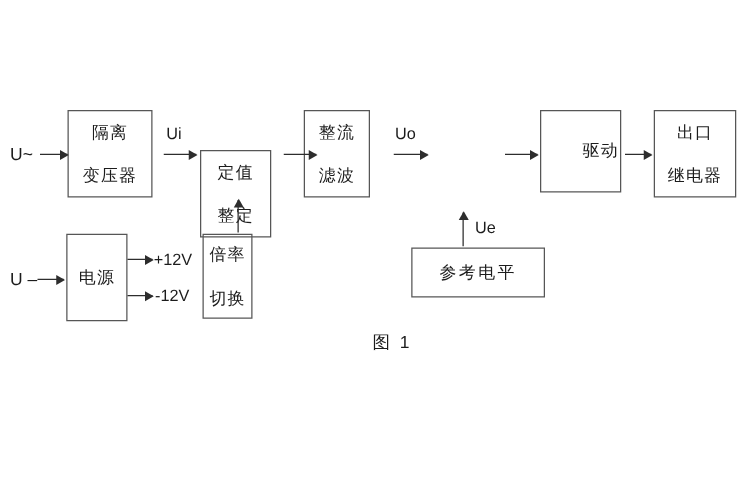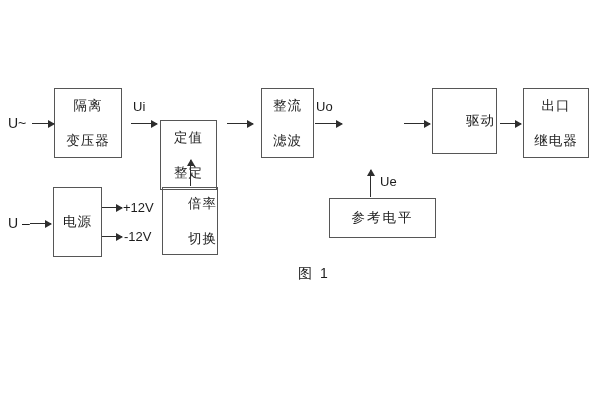--- a/index.html
+++ b/index.html
@@ -54,40 +54,40 @@
   <div class="box two" style="left:54px;top:88px;width:68px;height:70px;">
     <span>隔离</span>
     <span>变压器</span>
   </div>
 
   <div class="box two" style="left:160px;top:88px;width:57px;height:70px;margin-top:32px;">
     <span>定值</span>
     <span>整定</span>
   </div>
 
-  <div class="box two" style="left:261px;top:88px;width:53px;height:70px;">
+  <div class="box two" style="left:243px;top:88px;width:53px;height:70px;">
     <span>整流</span>
     <span>滤波</span>
   </div>
 
 
   <div class="box" style="left:432px;top:88px;width:65px;height:66px;padding-left:32px;">
     <span>驱动</span>
   </div>
 
   <div class="box two" style="left:523px;top:88px;width:66px;height:70px;">
     <span>出口</span>
     <span>继电器</span>
   </div>
 
   <div class="box" style="left:53px;top:187px;width:49px;height:70px;">
     <span>电源</span>
   </div>
 
-  <div class="box two" style="left:162px;top:187px;width:56px;height:68px;align-items:flex-end;">
+  <div class="box two" style="left:162px;top:187px;width:40px;height:68px;">
     <span>倍率</span>
     <span>切换</span>
   </div>
 
   <div class="box" style="left:329px;top:198px;width:107px;height:40px;letter-spacing:2px;">
     <span>参考电平</span>
   </div>
 
   <div class="harrow" style="left:32px;top:123px;width:22px;"></div>
   <div class="harrow" style="left:131px;top:123px;width:26px;"></div>

